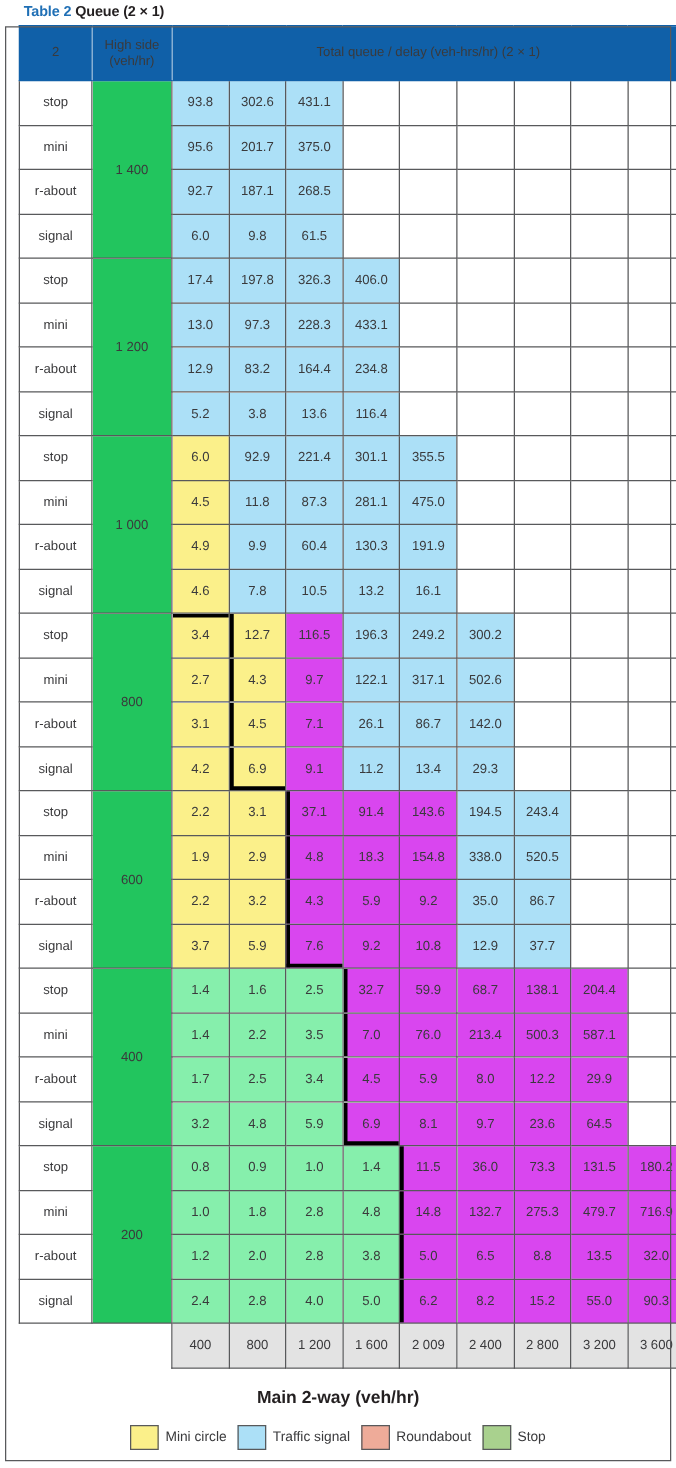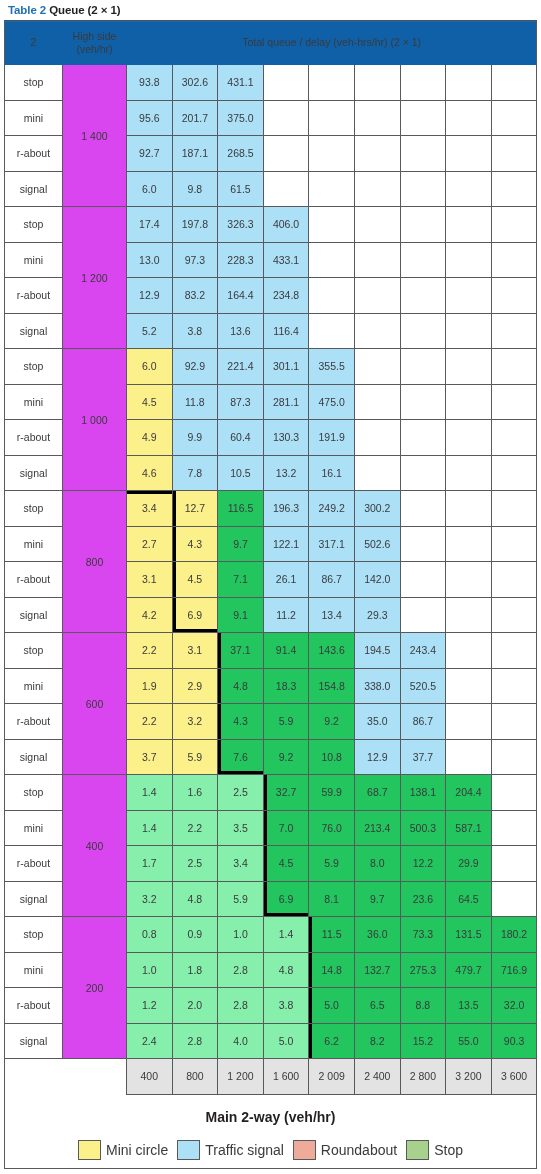--- a/index.html
+++ b/index.html
@@ -3,21 +3,21 @@
 <meta charset="utf-8">
 <style>
   html,body{margin:0;padding:0;}
   body{
     width:541px;height:1174px;
     background:#ffffff;
     font-family:"Liberation Sans", sans-serif;
     color:#231f20;
     overflow:hidden;
   }
-  .page{position:relative;width:541px;height:1026px;box-sizing:border-box;padding:0 4px;}
+  .page{position:relative;width:541px;height:1026px;box-sizing:border-box;padding:0 15px;}
 
   
   .caption{
     font-size:11.5px;font-weight:bold;
     padding:4px 0 4px 4px;
     letter-spacing:-0.1px;
     white-space:nowrap;
   }
   .caption .tbl-num{color:#1f6fb5;}
   .caption .tbl-txt{color:#231f20;}
@@ -60,40 +60,40 @@
   .mode{
     text-align:left;
     padding-left:8px;
     background:#ffffff;
     color:#3a3a3c;
     font-size:10.5px;
     width:58px;
   }
   
   .side{
-    background:#d946ef;
+    background:#22c55e;
     font-weight:bold;
     color:#231f20;
     font-size:11px;
     width:64px;
   }
   
   .axis{
     background:#e3e3e3;
     font-weight:bold;
     color:#231f20;
     font-size:11px;
     height:30px !important;
   }
   .nogrid{border:none !important;background:#ffffff;}
 
   
   .c-blue  {background:#ace0f7;}
   .c-yellow{background:#fbf08a;}
-  .c-pink  {background:#22c55e;}
+  .c-pink  {background:#d946ef;}
   .c-green {background:#86efac;}
   .c-none  {background:#ffffff;}
 
   
   .bt{box-shadow:inset 0 3px 0 0 #000;}
   .bl{box-shadow:inset 3px 0 0 0 #000;}
   .bbl{box-shadow:inset 0 -3px 0 0 #000, inset 3px 0 0 0 #000;}
 
   
   .axis-title{
@@ -111,21 +111,21 @@
     align-items:center;
     gap:9px;
     padding:5px 0 10px 0;
   }
   .leg-item{display:flex;align-items:center;gap:5px;}
   .swatch{
     width:21px;height:18px;
     border:1px solid #58595b;
     display:inline-block;
   }
-  .leg-label{font-size:14px;color:#3a3a3c;}
+  .leg-label{font-size:11px;color:#3a3a3c;}
 
   .outer-frame{
     position:absolute;
     left:4px;top:21px;
     width:533px;height:1148px;
     border:1px solid #58595b;
     box-sizing:border-box;
     pointer-events:none;
   }
 </style>

